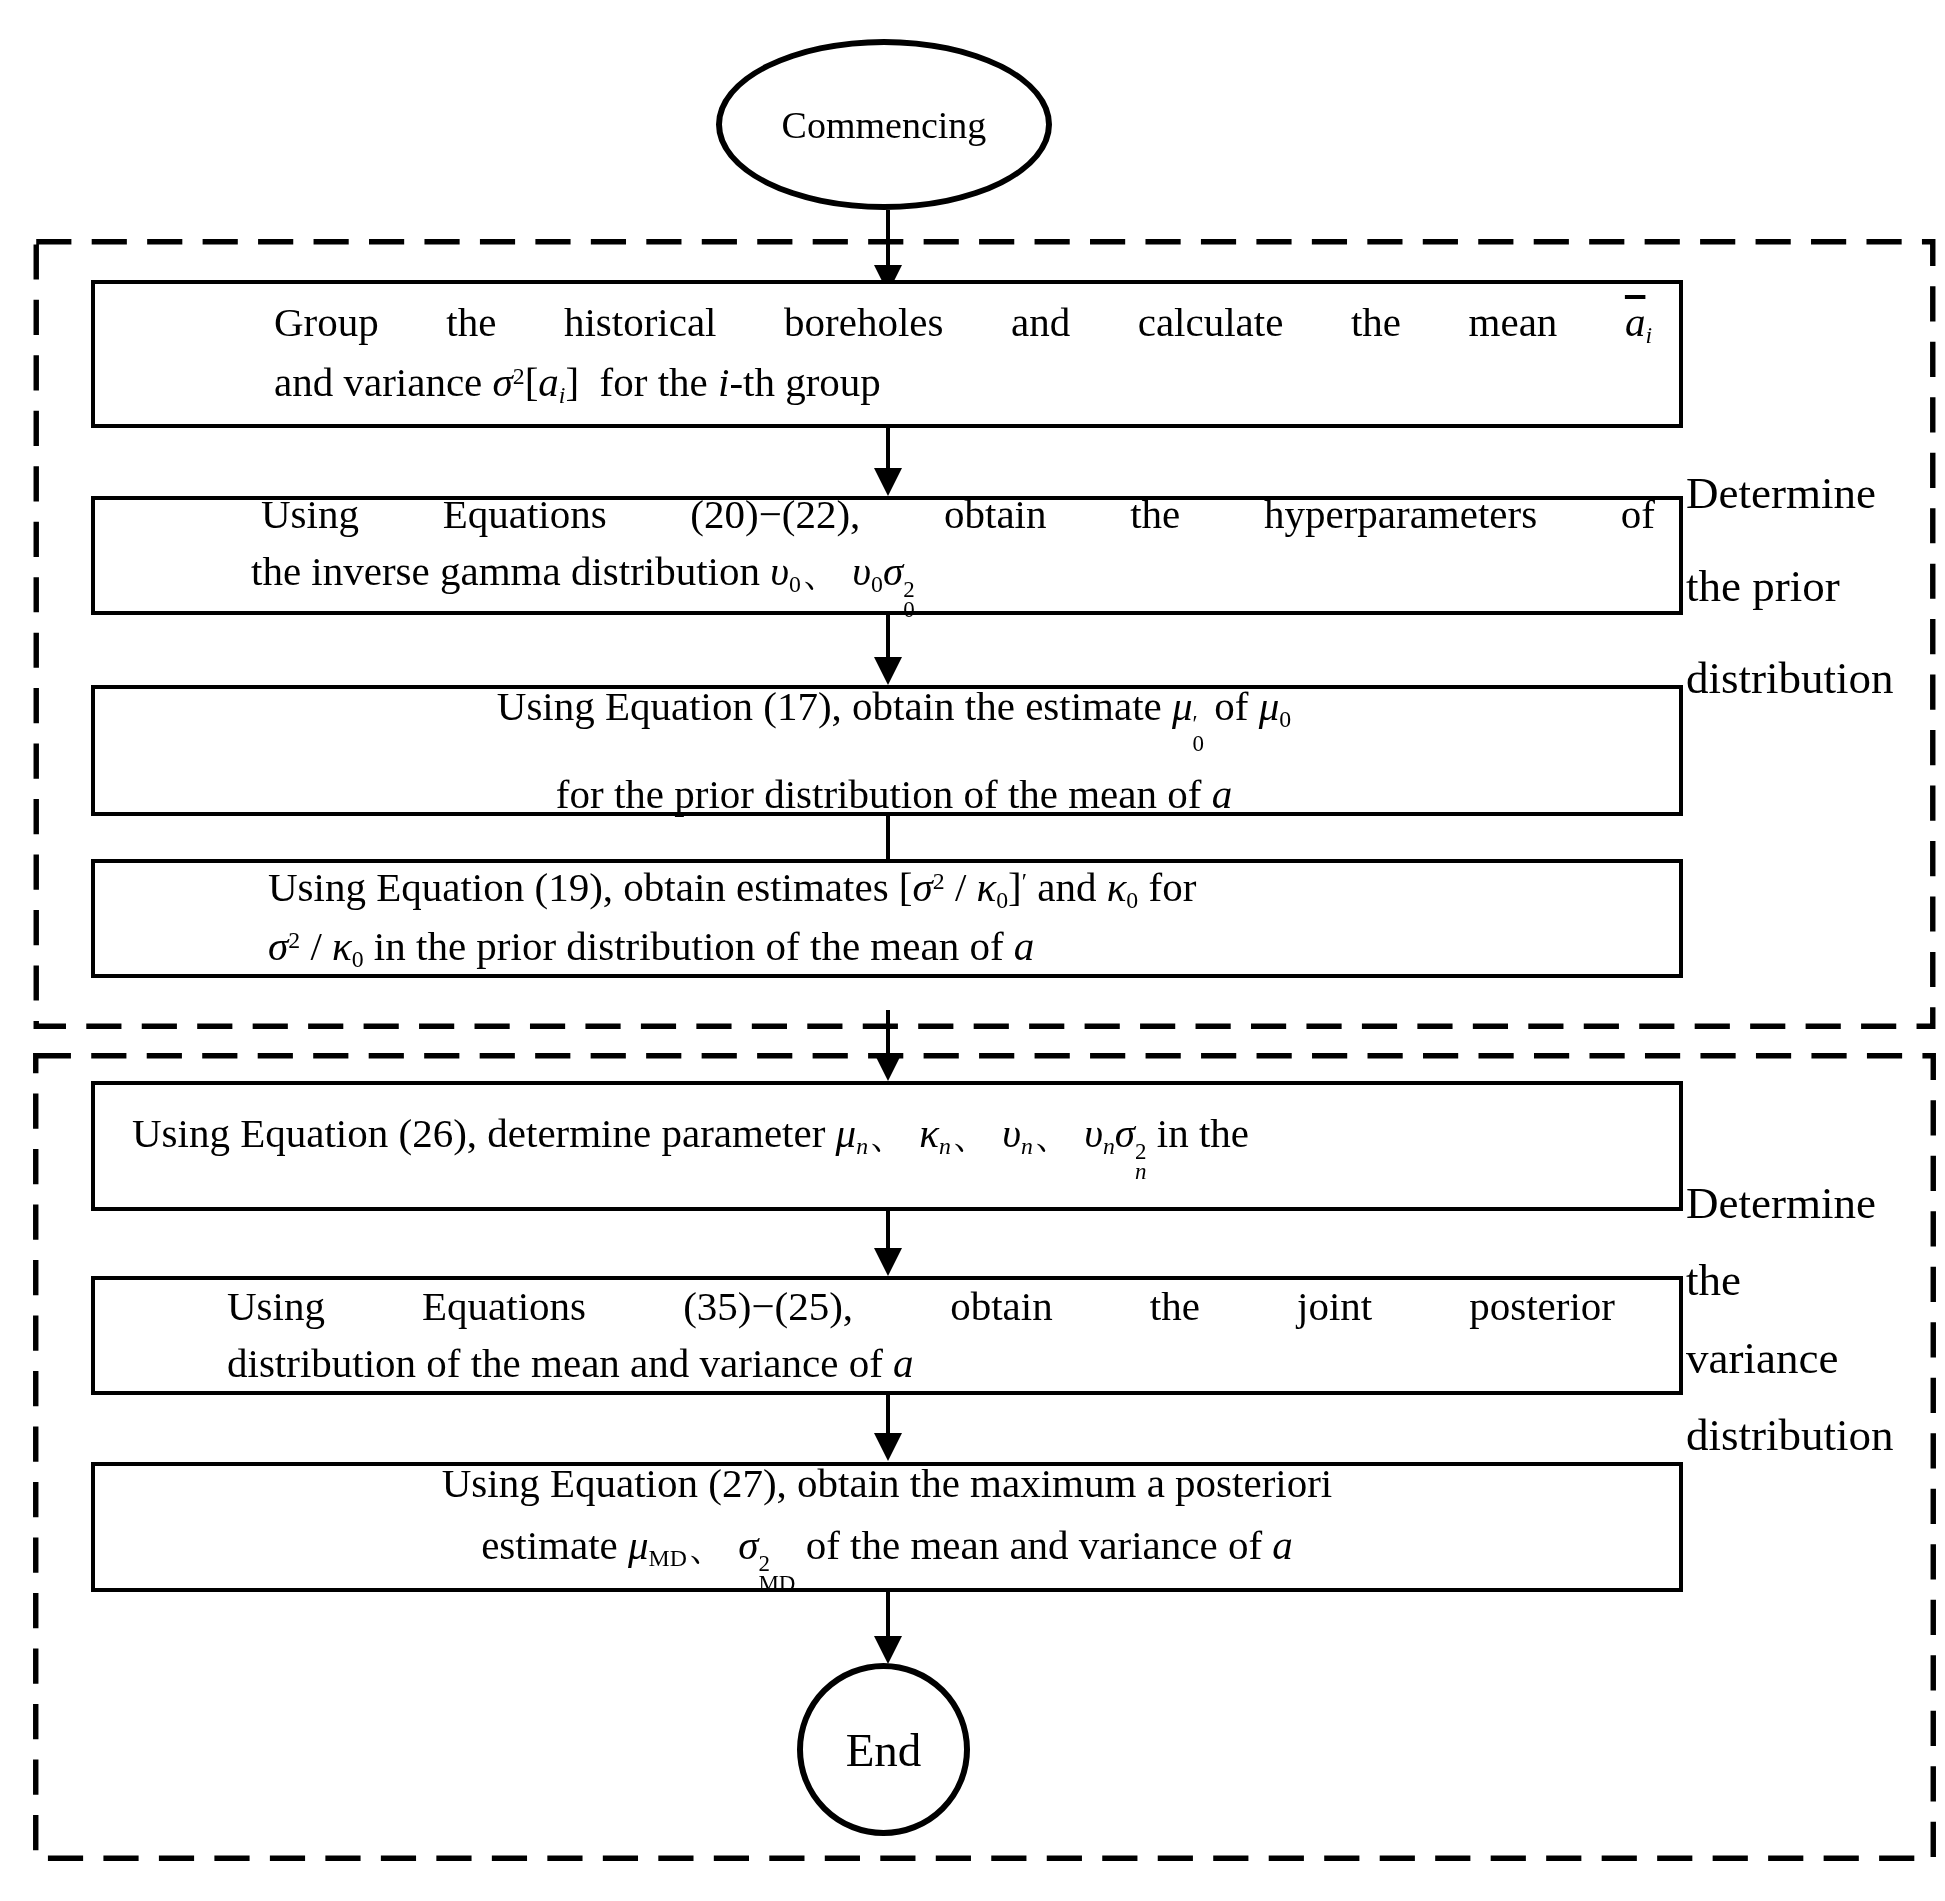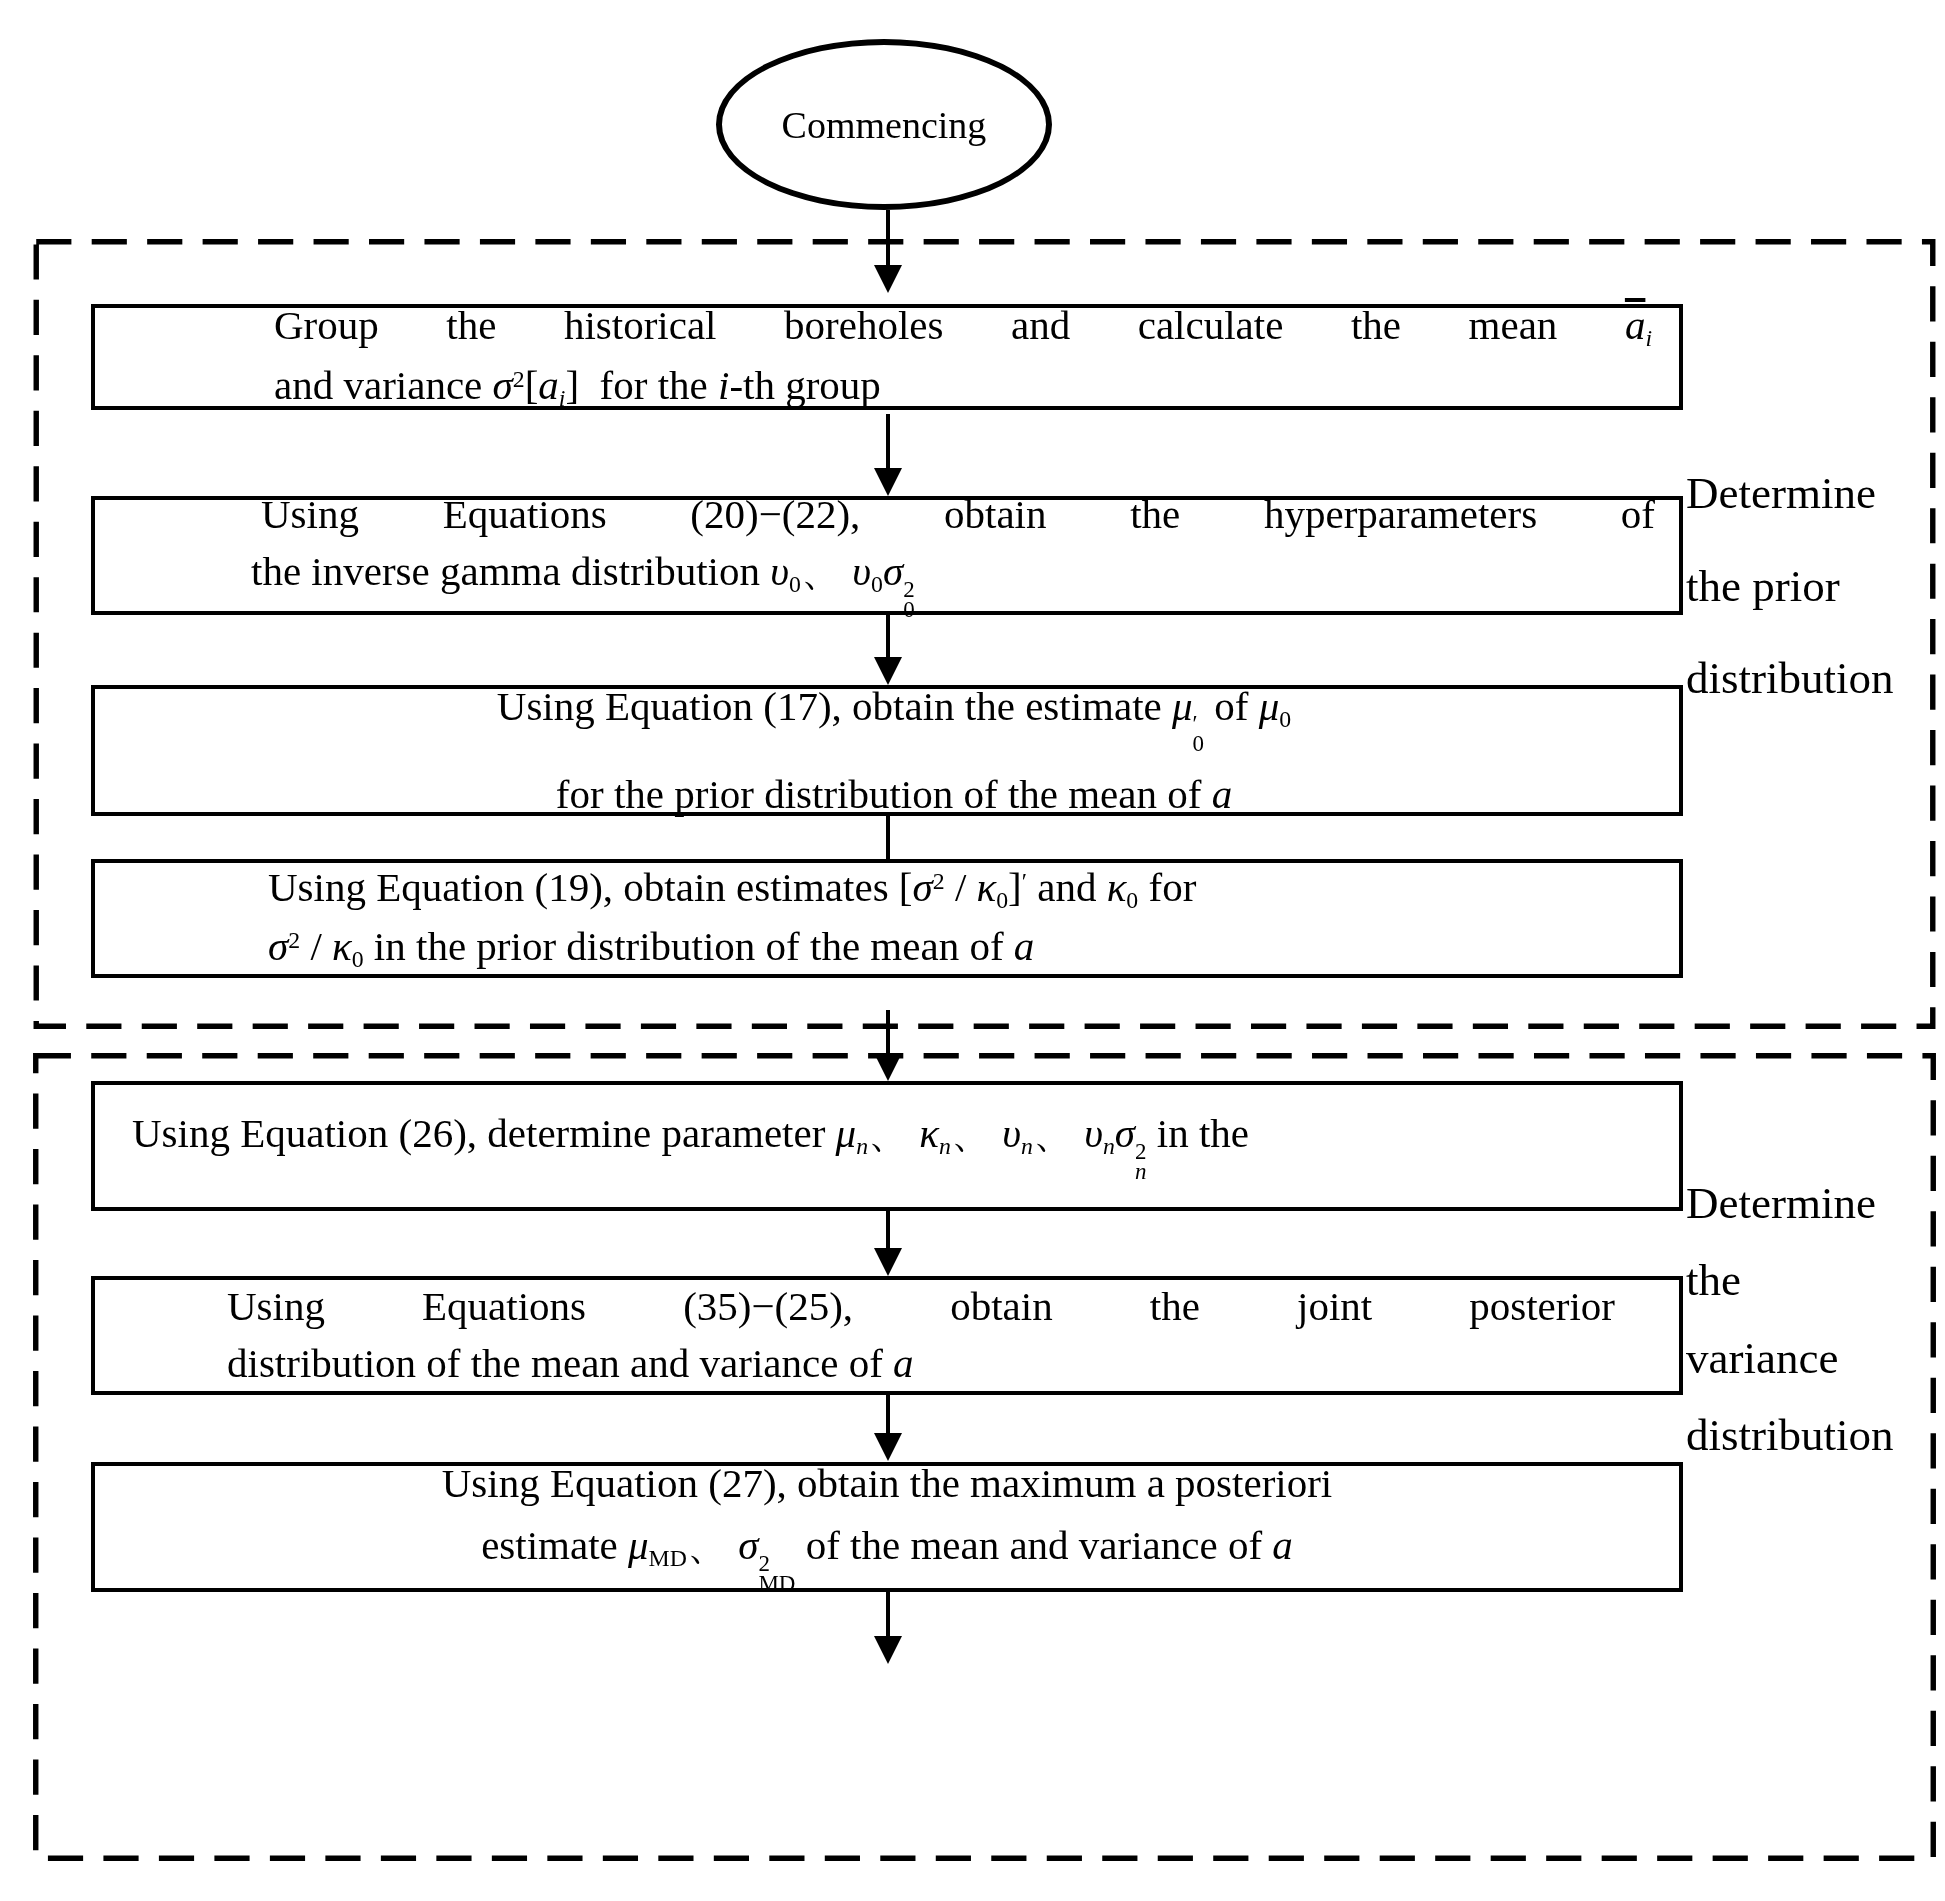--- a/index.html
+++ b/index.html
@@ -13,21 +13,21 @@
     display:flex;align-items:center;justify-content:center;box-sizing:border-box;
   }
   .ellipse{left:716px;top:39px;width:336px;height:171px;font-size:38px;}
   .circle{left:797px;top:1663px;width:173px;height:173px;font-size:47px;}
   
   .box{
     position:absolute;left:91px;width:1592px;border:4.7px solid #000;background:#fff;
     box-sizing:border-box;display:flex;flex-direction:column;justify-content:center;
     font-size:41px;line-height:1.16;row-gap:9.5px;
   }
-  #box1{top:304px;height:106px;}
+  #box1{top:280px;height:148px;}
   #box2{top:496px;height:119px;}
   #box3{top:685px;height:131px;row-gap:16px;padding-left:14px;}
   #box4{top:859px;height:119px;}
   #box5{top:1081px;height:130px;row-gap:15px;}
   #box6{top:1276px;height:119px;}
   #box7{top:1462px;height:130px;row-gap:15px;}
   .line{display:block;}
   .just{text-align:justify;text-align-last:justify;}
   .ctr{text-align:center;}
   #box1 .l1{margin-left:179px;margin-right:27px;}
@@ -165,15 +165,18 @@
     <span>the prior</span>
     <span>distribution</span>
   </div>
   <div class="side-label" id="side2">
     <span>Determine</span>
     <span>the</span>
     <span>variance</span>
     <span>distribution</span>
   </div>
 
+  <div class="terminal circle">
+    <span>End</span>
+  </div>
 
 </div>
 
 
 </body></html>

